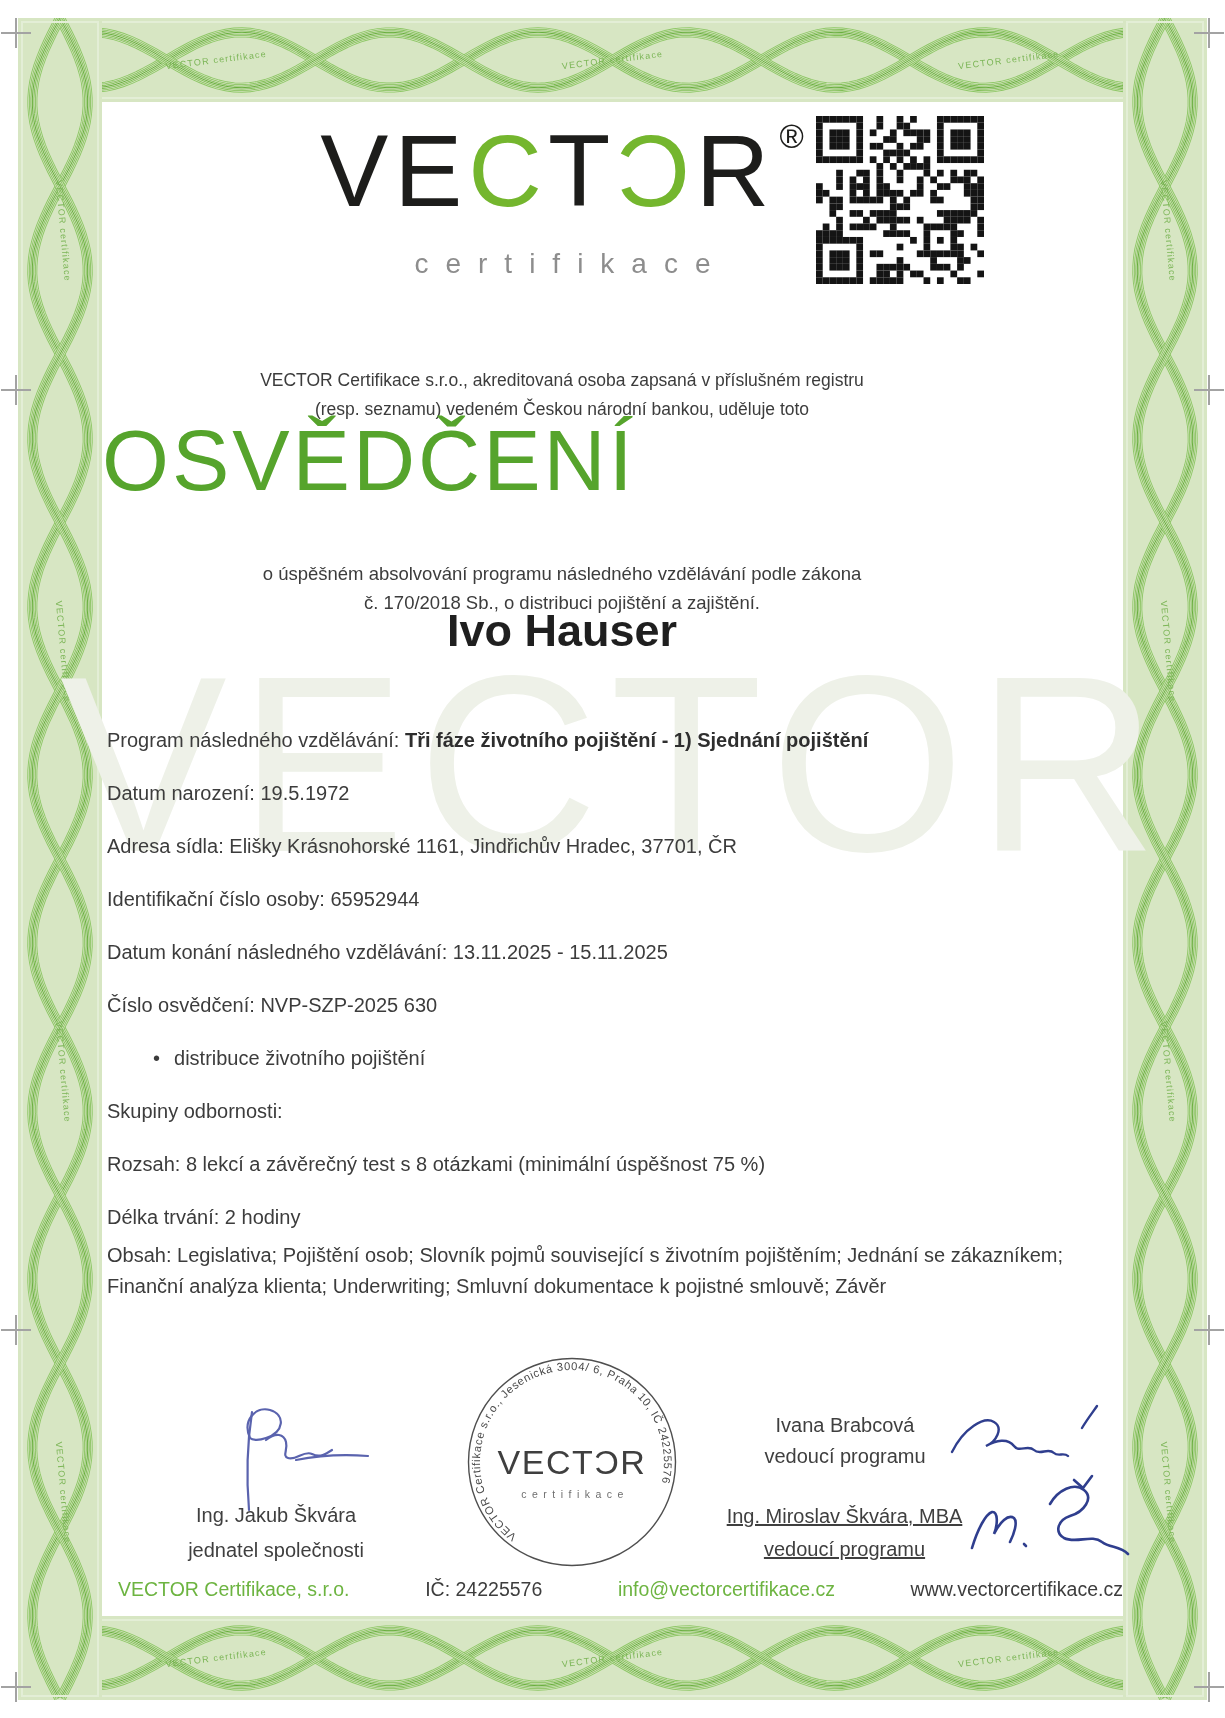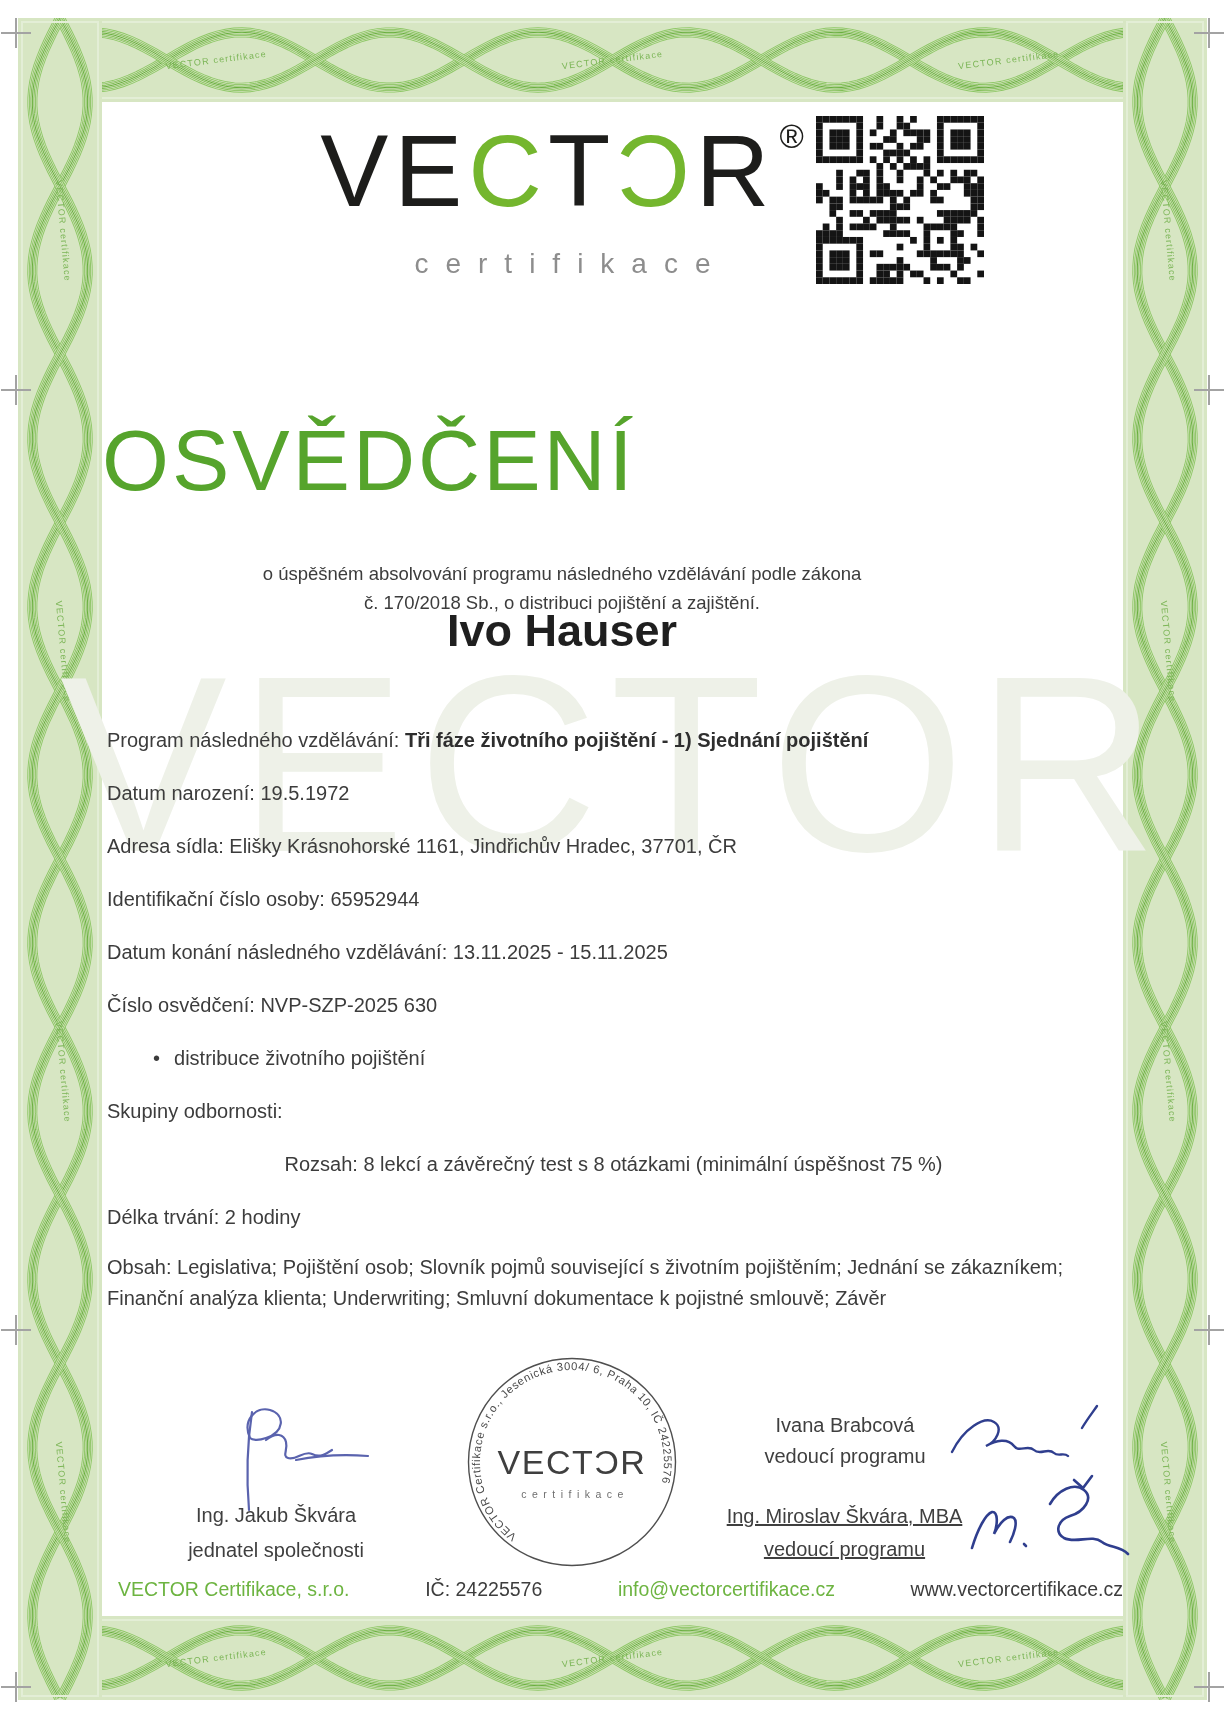--- a/index.html
+++ b/index.html
@@ -36,22 +36,22 @@
   .subtitle{position:absolute;left:102px;top:540px;width:920px;text-align:center;
             font-size:18.5px;line-height:29px;color:#3c3c3c;}
   .name{position:absolute;left:102px;top:605px;width:920px;text-align:center;
         font-size:45px;line-height:52px;font-weight:bold;color:#1f1f1f;}
   
   .details{position:absolute;left:107px;top:706px;width:1013px;font-size:20px;color:#3c3c3c;}
   .details .line{line-height:37px;margin-top:16px;}
   .details b{color:#2e2e2e;}
   .bullet-line{margin-top:11px;padding-left:46px;}
   .bullet-line::before{content:"•";margin-right:14px;}
-  .scope-line{margin-top:13px;text-align:center;}
-  .content-line{line-height:31px;margin-top:16px;}
+  .scope-line{margin-top:13px;}
+  .content-line{line-height:31px;margin-top:4px;}
   
   .sig-svg{position:absolute;}
   .sig-left-block{position:absolute;left:156px;top:1498px;width:240px;text-align:center;
                   font-size:20px;line-height:35px;color:#3f3f3f;}
   .sig-right1-block{position:absolute;left:725px;top:1410px;width:240px;text-align:center;
                   font-size:20px;line-height:31px;color:#3f3f3f;}
   .sig-right2-block{position:absolute;left:712px;top:1500px;width:265px;text-align:center;
                   font-size:20px;line-height:33px;color:#3f3f3f;text-decoration:underline;}
   .stamp{position:absolute;left:460px;top:1350px;width:224px;height:224px;}
   
@@ -462,20 +462,24 @@
         <rect x="60.48" y="161.28" width="6.72" height="6.72" fill="#141414"></rect>
         <rect x="67.20" y="161.28" width="6.72" height="6.72" fill="#141414"></rect>
         <rect x="73.92" y="161.28" width="6.72" height="6.72" fill="#141414"></rect>
         <rect x="80.64" y="161.28" width="6.72" height="6.72" fill="#141414"></rect>
         <rect x="107.52" y="161.28" width="6.72" height="6.72" fill="#141414"></rect>
         <rect x="120.96" y="161.28" width="6.72" height="6.72" fill="#141414"></rect>
         <rect x="141.12" y="161.28" width="6.72" height="6.72" fill="#141414"></rect>
         <rect x="147.84" y="161.28" width="6.72" height="6.72" fill="#141414"></rect>
       </svg>
 
+    <p class="intro">
+      <span>VECTOR Certifikace s.r.o., akreditovaná osoba zapsaná v příslušném registru</span><br>
+      <span>(resp. seznamu) vedeném Českou národní bankou, uděluje toto</span>
+    </p>
 
     <h1 class="title" style="margin:0;">OSVĚDČENÍ</h1>
 
     <p class="subtitle">
       <span>o úspěšném absolvování programu následného vzdělávání podle zákona</span><br>
       <span>č. 170/2018 Sb., o distribuci pojištění a zajištění.</span>
     </p>
 
     <h2 class="name" style="margin:0;">Ivo Hauser</h2>
 

